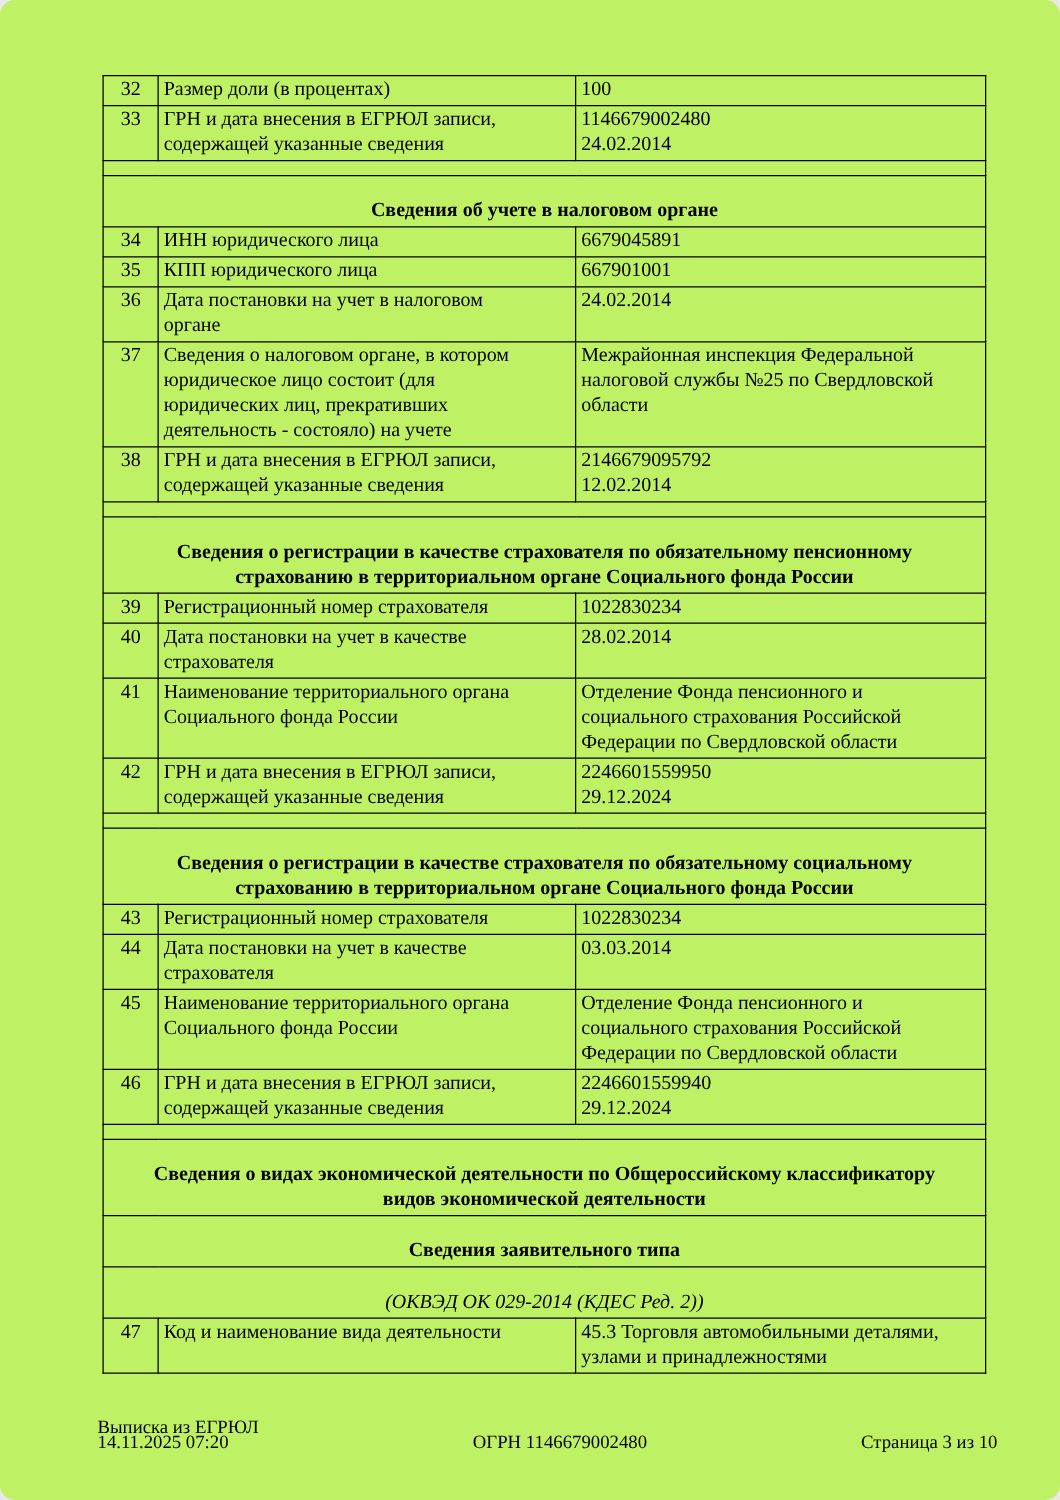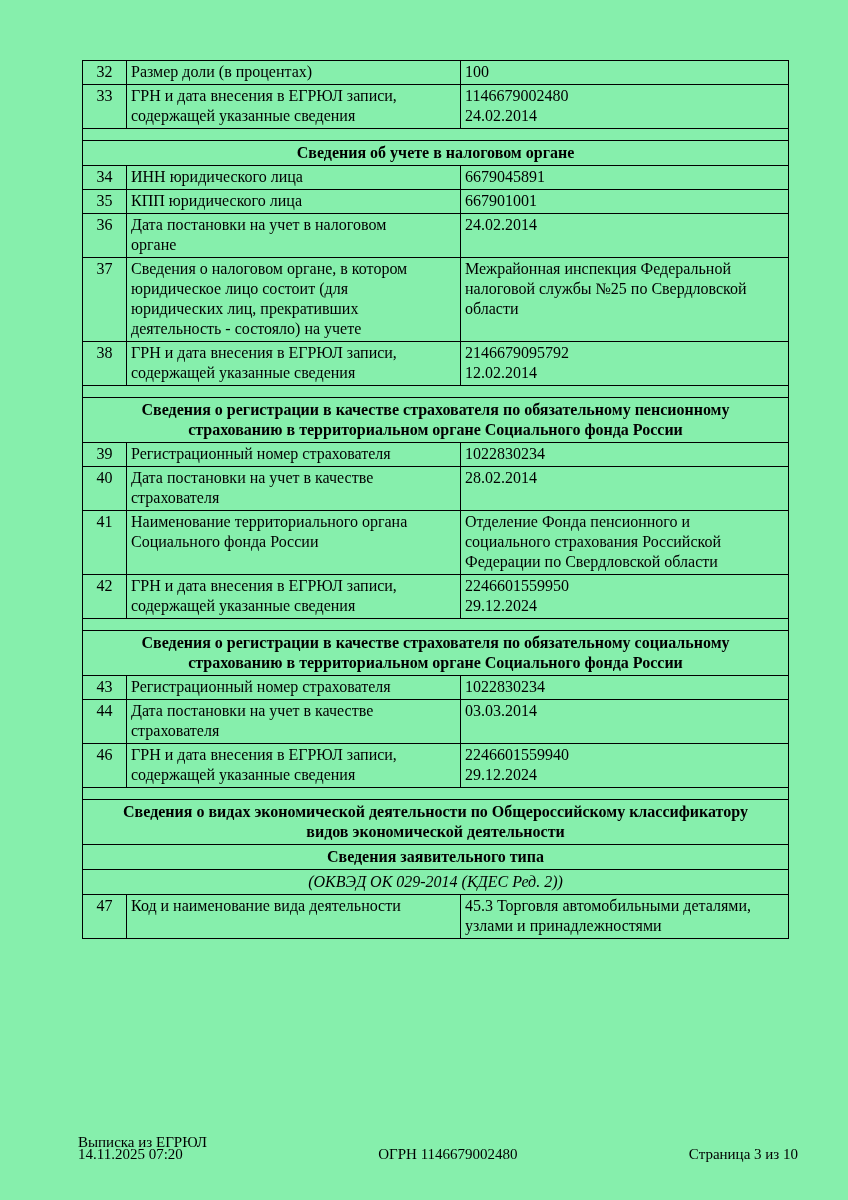--- a/index.html
+++ b/index.html
@@ -2,22 +2,23 @@
 <html><head>
 <meta charset="utf-8">
 <style>
   * { margin: 0; padding: 0; box-sizing: border-box; }
   html, body { background: #e8e8e8; }
   body { font-family: "Liberation Serif", "DejaVu Serif", serif; }
   .page {
     position: relative;
     width: 848px;
     height: 1200px;
-    background: #86efac;
+    background: #bef264;
     overflow: hidden;
+    border-radius: 12px;
   }
   table.doc-table {
     position: absolute;
     left: 82px;
     top: 60px;
     width: 706px;
     border-collapse: collapse;
     table-layout: fixed;
     color: #000;
   }
@@ -37,21 +38,21 @@
     white-space: pre-line;
   }
   tr.spacer td {
     height: 12px;
     padding: 0;
   }
   tr.sec-header td {
     text-align: center;
     font-weight: bold;
     white-space: pre-line;
-    padding-top: 2px;
+    padding-top: 18px;
     padding-bottom: 2px;
   }
   tr.sec-header.bold-italic td {
     font-style: italic;
   }
   tr.sec-header.italic td {
     font-weight: normal;
     font-style: italic;
   }
   .footer {
@@ -181,20 +182,28 @@
         <td class="label">Регистрационный номер страхователя</td>
         <td class="value">1022830234</td>
       </tr>
       <tr>
         <td class="num">44</td>
         <td class="label">Дата постановки на учет в качестве
 страхователя</td>
         <td class="value">03.03.2014</td>
       </tr>
       <tr>
+        <td class="num">45</td>
+        <td class="label">Наименование территориального органа
+Социального фонда России</td>
+        <td class="value">Отделение Фонда пенсионного и
+социального страхования Российской
+Федерации по Свердловской области</td>
+      </tr>
+      <tr>
         <td class="num">46</td>
         <td class="label">ГРН и дата внесения в ЕГРЮЛ записи,
 содержащей указанные сведения</td>
         <td class="value">2246601559940
 29.12.2024</td>
       </tr>
 
       <tr class="spacer">
           <td colspan="3"></td>
         </tr>

